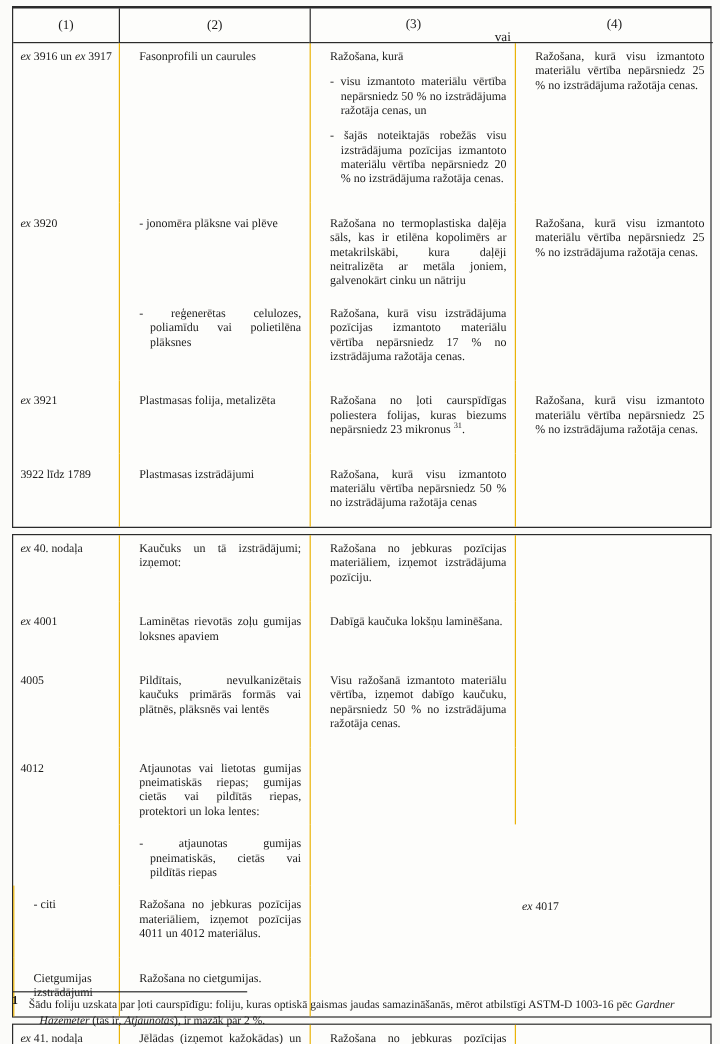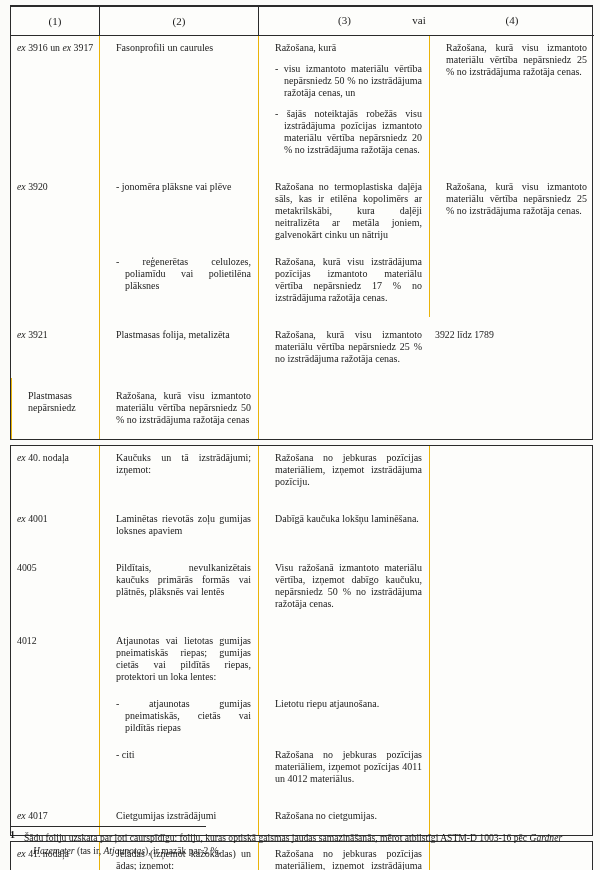--- a/index.html
+++ b/index.html
@@ -21,21 +21,21 @@
   }
   .block:first-child{border-top-width:2.2px;}
   .hcell{
     border-bottom:1.2px solid #2b2b2b;
     height:28px;display:flex;align-items:center;justify-content:center;
     font-size:11px;
   }
   .hcell.b-left{border-left:1px solid #2b2b2b;}
   .hmerged{grid-column:3 / 5;position:relative;}
   .hmerged .h3{position:absolute;left:0;width:171px;text-align:center;top:7px;}
-  .hmerged .hor{position:absolute;left:160px;transform:translateX(-50%);top:7px;}
+  .hmerged .hor{position:absolute;left:160px;transform:translateX(-50%);top:18px;}
   .hmerged .h4{position:absolute;left:171px;right:0;text-align:center;top:7px;}
   .cell{
     font-size:10px;line-height:12px;
     padding:3px 7px 4px 7px;
     text-align:justify;
   }
   .cell.c1{white-space:nowrap;padding-left:6px;padding-right:3px;text-align:left;font-size:9.8px;}
   .cell.b-left{border-left:1px solid #eab308;padding-left:16px;}
   .cell p{margin:0;}
   .cell p + p{margin-top:9px;}
@@ -92,26 +92,29 @@
           <p class="dash">- reģenerētas celulozes, poliamīdu vai polietilēna plāksnes</p>
         </div>
         <div class="cell c3 b-left sub-start row-end">
           <p>Ražošana, kurā visu izstrādājuma pozīcijas izmantoto materiālu vērtība nepārsniedz 17 % no izstrādājuma ražotāja cenas.</p>
         </div>
         <div class="cell c4 b-left sub-start row-end"></div>
         <div class="cell c1 row-start row-end"><i>ex </i>3921</div>
         <div class="cell c2 b-left row-start row-end">
           <p>Plastmasas folija, metalizēta</p>
         </div>
+        <div class="cell c3 b-left row-start row-end">
+          <p>Ražošana no ļoti caurspīdīgas poliestera folijas, kuras biezums nepārsniedz 23 mikronus <sup>31</sup>.</p>
+        </div>
         <div class="cell c4 b-left row-start row-end">
           <p>Ražošana, kurā visu izmantoto materiālu vērtība nepārsniedz 25 % no izstrādājuma ražotāja cenas.</p>
         </div>
         <div class="cell c1 row-start row-end">3922 līdz 1789</div>
         <div class="cell c2 b-left row-start row-end">
-          <p>Plastmasas nepārsniedz</p>
+          <p>Plastmasas izstrādājumi</p>
         </div>
         <div class="cell c3 b-left row-start row-end">
           <p>Ražošana, kurā visu izmantoto materiālu vērtība nepārsniedz 50 % no izstrādājuma ražotāja cenas</p>
         </div>
         <div class="cell c4 b-left row-start row-end"></div>
       </div>
       <div class="block">
         <div class="cell c1 first-row row-start row-end"><i>ex </i>40. nodaļa</div>
         <div class="cell c2 b-left first-row row-start row-end">
           <p>Kaučuks un tā izstrādājumi; izņemot:</p>
@@ -139,23 +142,20 @@
         <div class="cell c1 row-start">4012</div>
         <div class="cell c2 b-left row-start">
           <p>Atjaunotas vai lietotas gumijas pneimatiskās riepas; gumijas cietās vai pildītās riepas, protektori un loka lentes:</p>
         </div>
         <div class="cell c3 b-left row-start"></div>
         <div class="cell c4 b-left row-start"></div>
         <div class="cell c1 sub-start"></div>
         <div class="cell c2 b-left sub-start">
           <p class="dash">- atjaunotas gumijas pneimatiskās, cietās vai pildītās riepas</p>
         </div>
-        <div class="cell c3 b-left sub-start">
-          <p>Lietotu riepu atjaunošana.</p>
-        </div>
         <div class="cell c4 b-left sub-start"></div>
         <div class="cell c1 sub-start row-end"></div>
         <div class="cell c2 b-left sub-start row-end">
           <p class="dash">- citi</p>
         </div>
         <div class="cell c3 b-left sub-start row-end">
           <p>Ražošana no jebkuras pozīcijas materiāliem, izņemot pozīcijas 4011 un 4012 materiālus.</p>
         </div>
         <div class="cell c4 b-left sub-start row-end"></div>
         <div class="cell c1 row-start row-end"><i>ex </i>4017</div>

